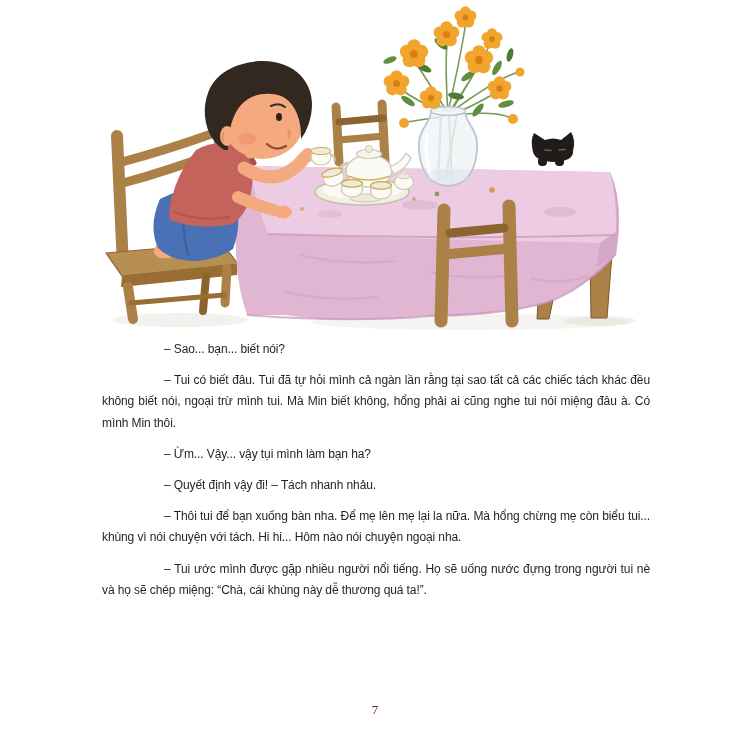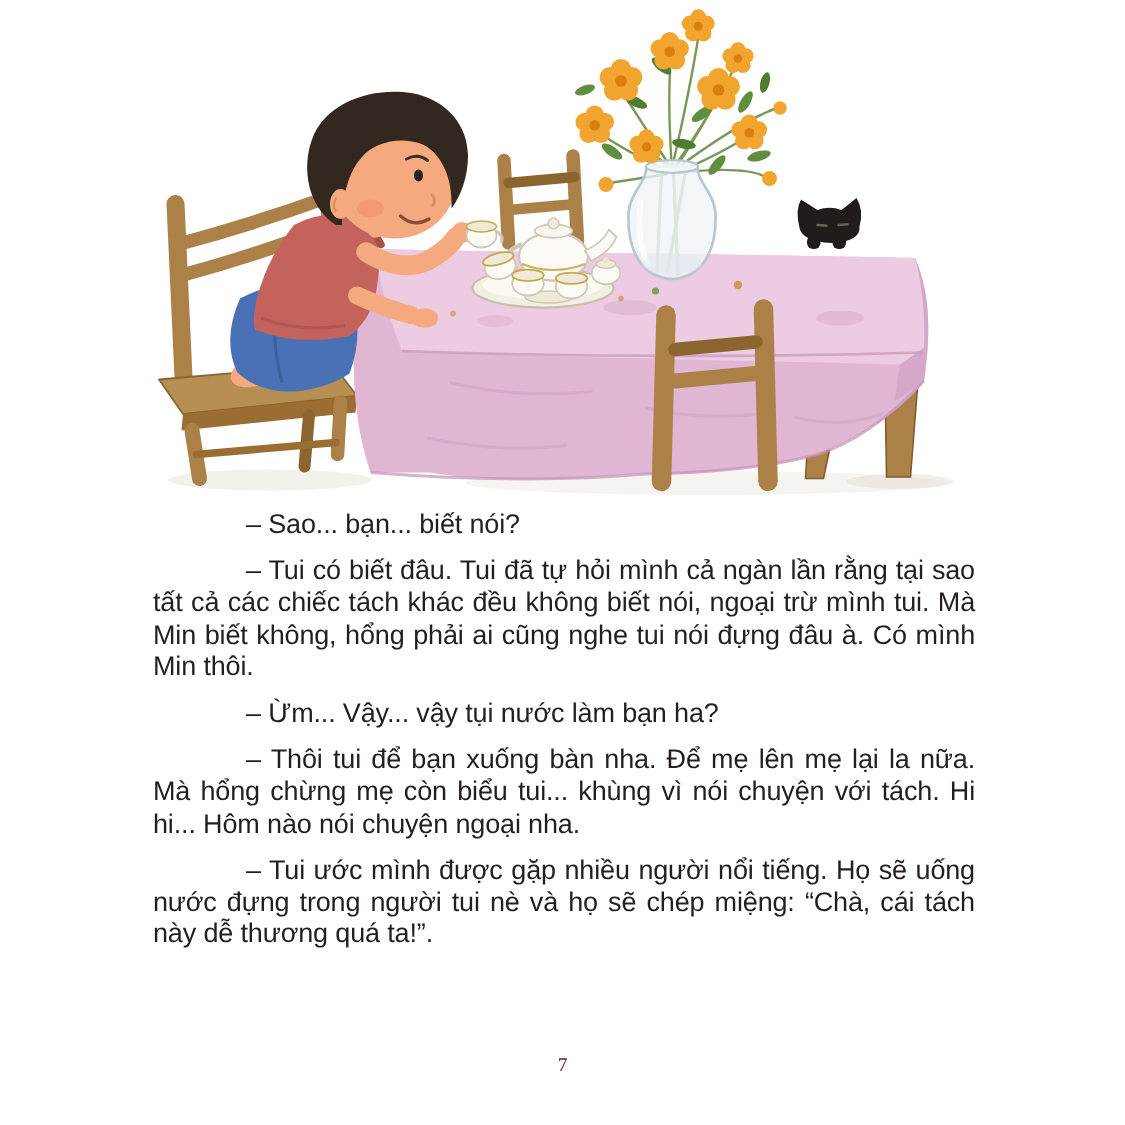--- a/index.html
+++ b/index.html
@@ -1,20 +1,20 @@
 <!DOCTYPE html>
 <html style="--c-tablecloth: #e0b6d3; --c-tablecloth_light: #edcbe2; --c-tablecloth_shade: #d3a5c7; --c-wood: #ab8148; --c-wood_dark: #8a6530; --c-skin: #f4aa7e; --c-skin_shade: #d98d66; --c-shirt: #c4625c; --c-shorts: #4a70b5; --c-hair: #33281f; --c-flower: #f2a52e; --c-flower_center: #d97f12; --c-leaf: #5f8f3e; --c-glass: #eef3f7; --c-glass_line: #b9c6d2; --c-cat: #211c19; --c-teaware: #fbfaf4; --c-teaware_line: #cfc8b8; --c-gold: #c9a84c; --c-text: #241f1c; --c-pagenum: #5c1a1a;"><head>
 <meta charset="utf-8">
 <style>
   html,body{margin:0;padding:0;background:#ffffff;}
   .page{position:relative;width:750px;height:750px;background:#ffffff;overflow:hidden;
         font-family:"Liberation Sans","DejaVu Sans",sans-serif;}
   .art{position:absolute;left:0;top:0;width:750px;height:335px;}
   .story{position:absolute;left:102px;top:339px;width:548px;
-         color:var(--c-text,#241f1c);font-size:18px;line-height:21.2px;
+         color:var(--c-text,#241f1c);font-size:12px;line-height:21.2px;
          text-align:justify;letter-spacing:-0.1px;font-weight:500;}
   .story .para{margin:0 0 10px 0;text-indent:62px;}
   .pageno{position:absolute;left:0;top:702px;width:100%;text-align:center;
           font-family:"Liberation Serif","DejaVu Serif",serif;
           font-size:13px;color:var(--c-pagenum,#5c1a1a);}
 </style>
 </head>
 <body>
 
 <div class="page">
@@ -211,21 +211,22 @@
           <circle cx="-3" cy="4.2" r="4.6"></circle>
           <circle cx="-4.9" cy="-1.6" r="4.6"></circle>
         </g>
         <circle cx="0" cy="0" r="2.6" fill="var(--c-flower_center,#d97f12)"></circle>
       </symbol>
     </defs>
   </svg>
 
   <div class="story">
       <p class="para">– Sao... bạn... biết nói?</p>
-      <p class="para">– Tui có biết đâu. Tui đã tự hỏi mình cả ngàn lần rằng tại sao tất cả các chiếc tách khác đều không biết nói, ngoại trừ mình tui. Mà Min biết không, hổng phải ai cũng nghe tui nói đựng đâu à. Có mình Min thôi.</p>
-      <p class="para">– Ừm... Vậy... vậy tụi nước làm bạn ha?</p>
+      <p class="para">– Tui có biết đâu. Tui đã tự hỏi mình cả ngàn lần rằng tại sao tất cả các chiếc tách khác đều không biết nói, ngoại trừ mình tui. Mà Min biết không, hổng phải ai cũng nghe tui nói miệng đâu à. Có mình Min thôi.</p>
+      <p class="para">– Ừm... Vậy... vậy tụi mình làm bạn ha?</p>
+      <p class="para">– Quyết định vậy đi! – Tách nhanh nhảu.</p>
       <p class="para">– Thôi tui để bạn xuống bàn nha. Để mẹ lên mẹ lại la nữa. Mà hổng chừng mẹ còn biểu tui... khùng vì nói chuyện với tách. Hi hi... Hôm nào nói chuyện ngoại nha.</p>
-      <p class="para">– Tui ước mình được gặp nhiều người nổi tiếng. Họ sẽ uống nước đựng trong người tui nè và họ sẽ chép miệng: “Chà, cái tách này dễ thương quá ta!”.</p>
+      <p class="para">– Tui ước mình được gặp nhiều người nổi tiếng. Họ sẽ uống nước đựng trong người tui nè và họ sẽ chép miệng: “Chà, cái khùng này dễ thương quá ta!”.</p>
     </div>
 
   <div class="pageno">7</div>
 
 </div>
 
 </body></html>

